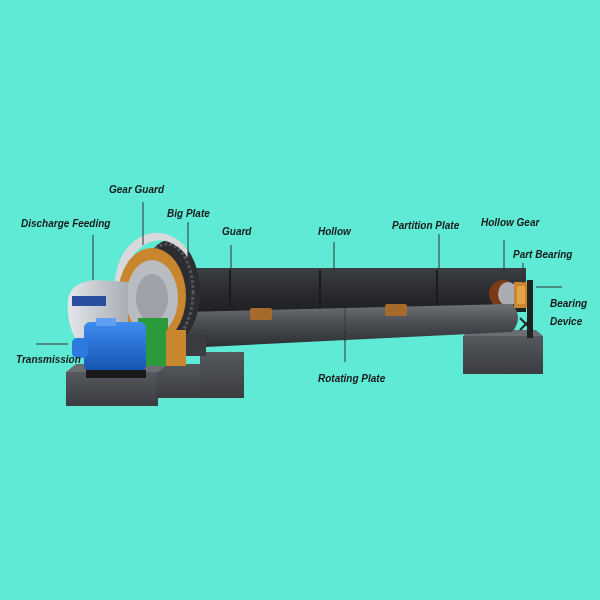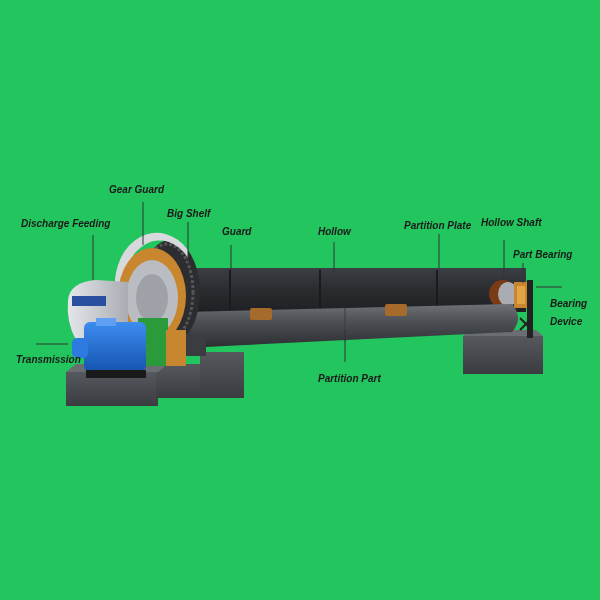--- a/index.html
+++ b/index.html
@@ -1,16 +1,16 @@
 <!DOCTYPE html>
 <html><head>
 <meta charset="utf-8">
 <style>
   html,body{margin:0;padding:0;background:#fff;}
-  #stage{position:relative;width:600px;height:600px;overflow:hidden;background:#22c55e;text-decoration:underline;}
+  #stage{position:relative;width:600px;height:600px;overflow:hidden;background:#5eead4;text-decoration:underline;}
   .lbl{position:absolute;font-family:"Liberation Sans",sans-serif;font-weight:bold;font-style:italic;font-size:10px;color:#1a1a1a;white-space:nowrap;}
   svg{position:absolute;left:0;top:0;}
 </style>
 </head>
 <body>
 
 <div id="stage">
   <svg width="600" height="600" viewBox="0 0 600 600">
     <defs>
       <linearGradient id="shellG" x1="0" y1="0" x2="0" y2="1">
@@ -117,23 +117,23 @@
       <line x1="504" y1="240" x2="504" y2="278"></line>
       <line x1="523" y1="263" x2="523" y2="283"></line>
       <line x1="536" y1="287" x2="562" y2="287"></line>
       <line x1="36" y1="344" x2="68" y2="344"></line>
       <line x1="345" y1="330" x2="345" y2="362"></line>
     </g>
   </svg>
 
   <span class="lbl" style="left:109px;top:184px">Gear Guard</span>
   <span class="lbl" style="left:21px;top:218px">Discharge Feeding</span>
-  <span class="lbl" style="left:167px;top:208px">Big Shelf</span>
+  <span class="lbl" style="left:167px;top:208px">Big Plate</span>
   <span class="lbl" style="left:222px;top:226px">Guard</span>
   <span class="lbl" style="left:318px;top:226px">Hollow</span>
-  <span class="lbl" style="left:404px;top:220px">Partition Plate</span>
-  <span class="lbl" style="left:481px;top:217px">Hollow Shaft</span>
+  <span class="lbl" style="left:392px;top:220px">Partition Plate</span>
+  <span class="lbl" style="left:481px;top:217px">Hollow Gear</span>
   <span class="lbl" style="left:513px;top:249px">Part Bearing</span>
   <span class="lbl" style="left:550px;top:298px">Bearing</span>
   <span class="lbl" style="left:550px;top:316px">Device</span>
   <span class="lbl" style="left:16px;top:354px">Transmission</span>
-  <span class="lbl" style="left:318px;top:373px">Partition Part</span>
+  <span class="lbl" style="left:318px;top:373px">Rotating Plate</span>
 </div>
 
 </body></html>

